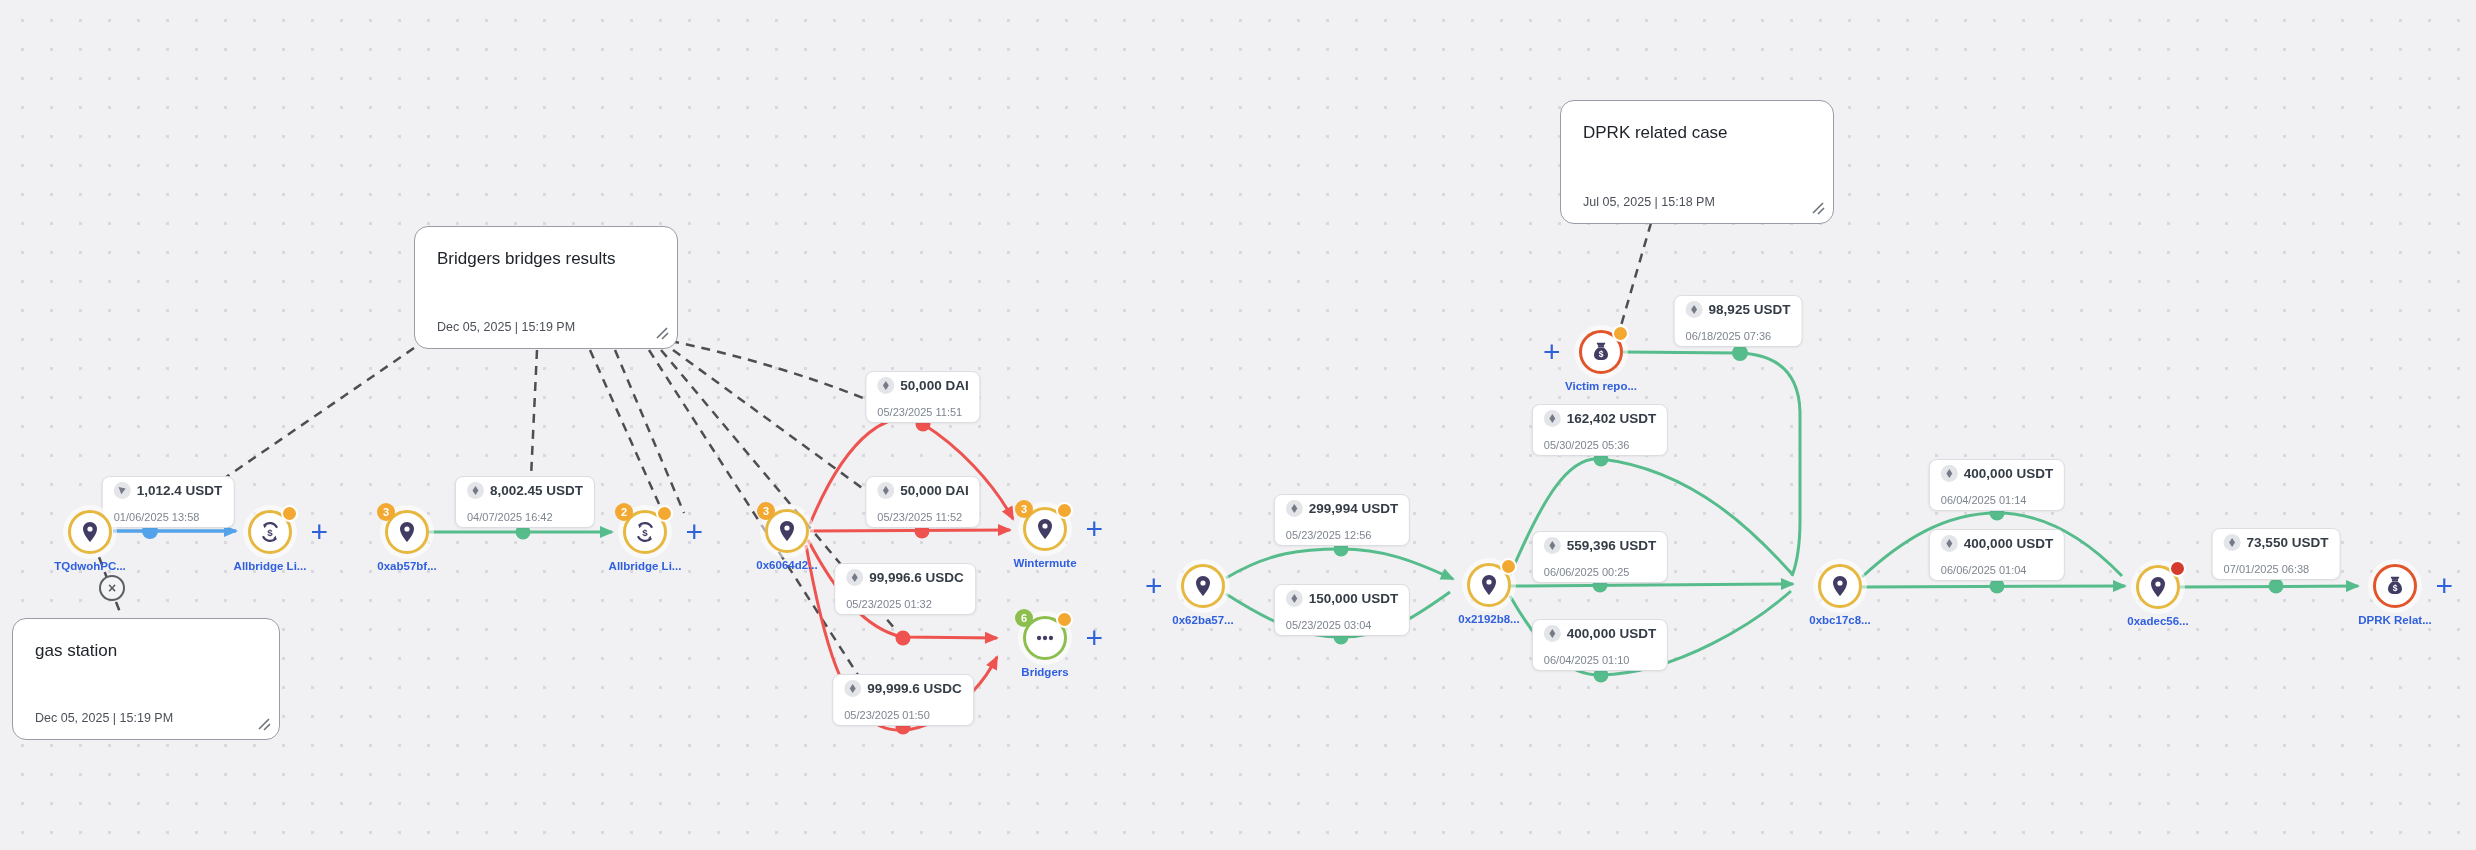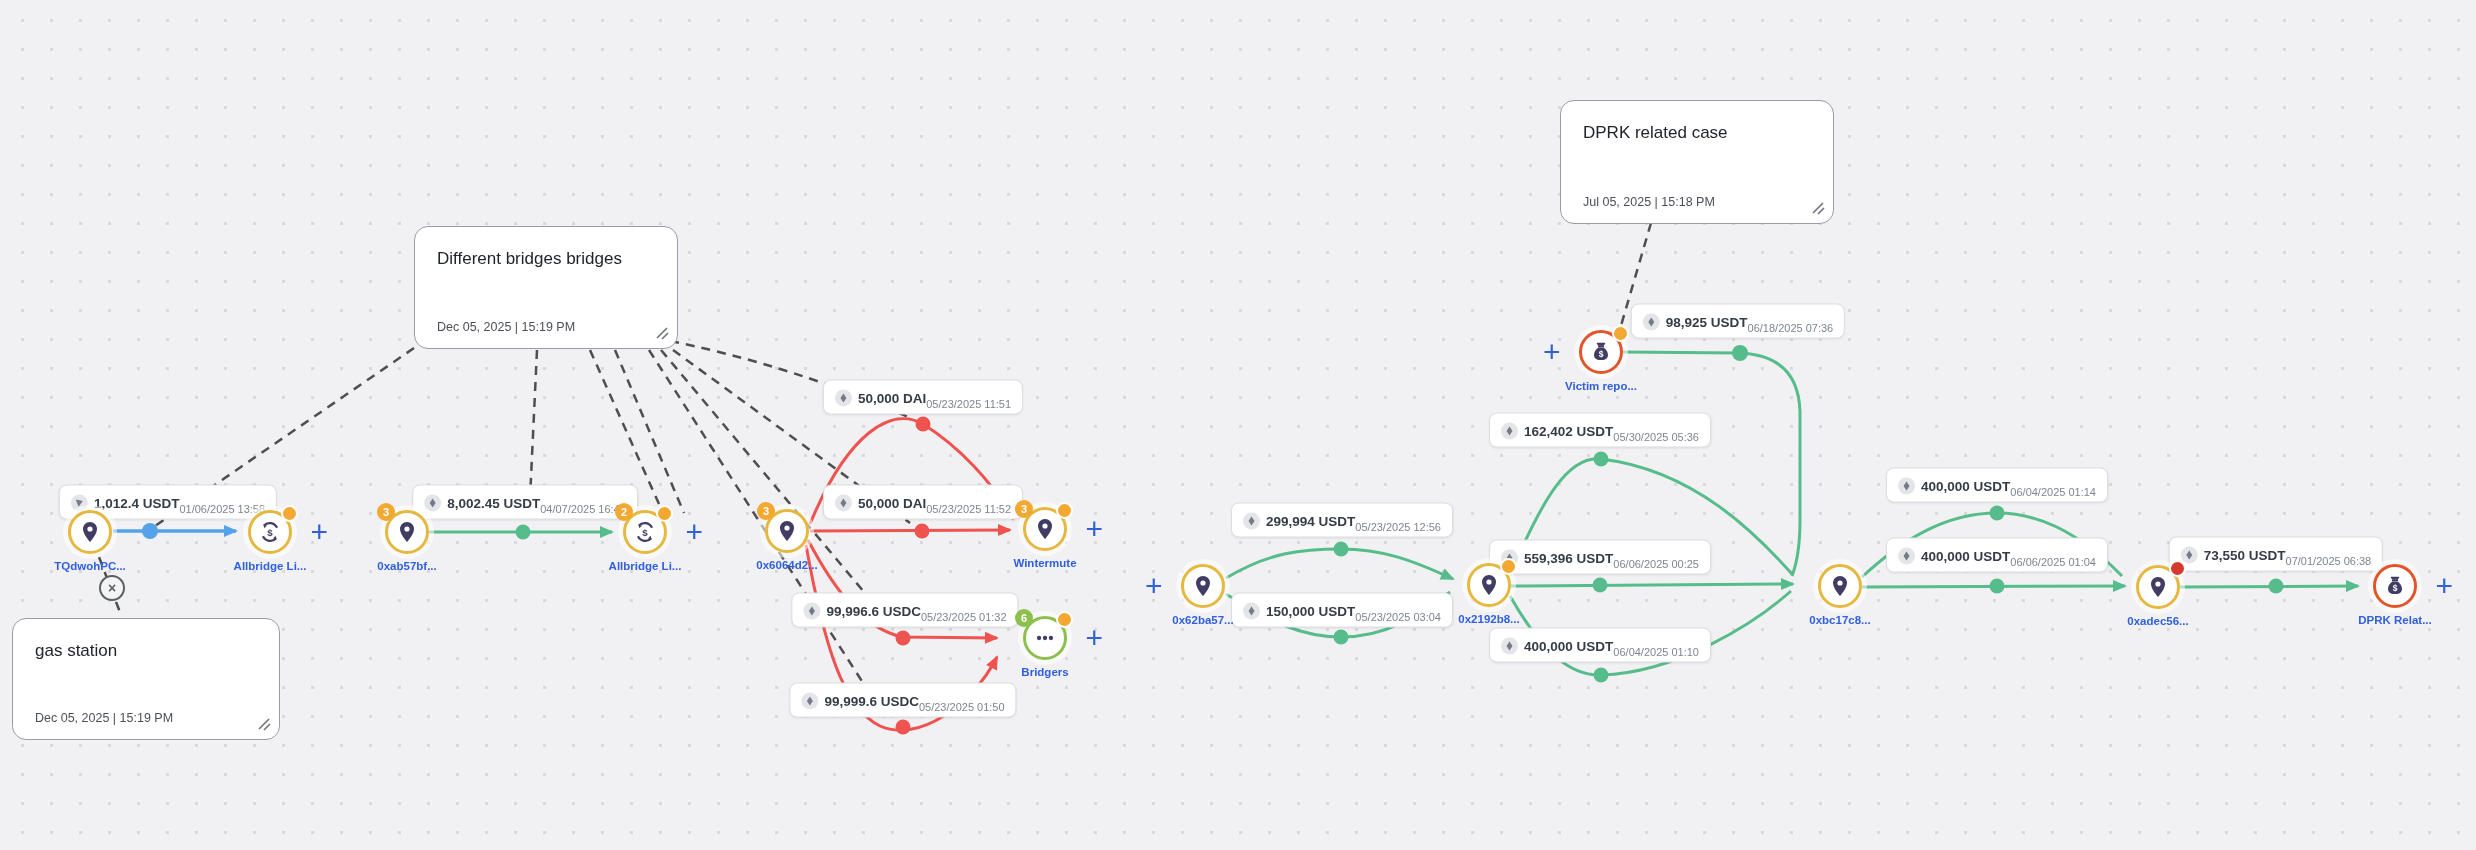--- a/index.html
+++ b/index.html
@@ -11,21 +11,21 @@
     background-size:29px 29px;background-position:8px 6px;
   }
   svg.layer{position:absolute;left:0;top:0;}
   
   .note{position:absolute;background:#fff;border:1.5px solid #979CA5;border-radius:14px;z-index:30;}
   .ntitle{position:absolute;left:22px;top:22px;font-size:17px;color:#20242B;}
   .ndate{position:absolute;left:22px;bottom:14px;font-size:12.5px;color:#4B5058;}
   .resize{position:absolute;right:8px;bottom:8px;width:14px;height:14px;}
   
   .pill{position:absolute;transform:translate(-50%,-50%);background:#fff;border:1px solid #DCDDE1;
-    border-radius:8px;padding:5px 11px 4px;display:flex;flex-direction:row;
+    border-radius:8px;padding:5px 11px 4px;display:flex;flex-direction:column;
     box-shadow:0 1px 2px rgba(0,0,0,.05);z-index:40;white-space:nowrap;}
   .prow{display:flex;align-items:center;gap:6px;}
   .coin{width:17px;height:17px;border-radius:50%;background:#E3E5E9;display:flex;align-items:center;justify-content:center;}
   .amt{font-size:13.5px;font-weight:700;color:#343C46;}
   .pdate{font-size:11px;color:#7E858F;margin-top:12px;}
   
   .node{position:absolute;width:44px;height:44px;margin:-22px 0 0 -22px;z-index:50;}
   .ring{position:absolute;left:0;top:0;width:44px;height:44px;border-radius:50%;background:#fff;
     border:3px solid #E6B840;box-sizing:border-box;display:flex;align-items:center;justify-content:center;
     box-shadow:0 0 0 5px rgba(255,255,255,.55);}
@@ -115,21 +115,21 @@
     <circle cx="1601" cy="675" r="7.5" fill="#57BC8C"></circle>
     <circle cx="1740" cy="353" r="8" fill="#57BC8C"></circle>
     <circle cx="1997" cy="513" r="7.5" fill="#57BC8C"></circle>
     <circle cx="1997" cy="586" r="7.5" fill="#57BC8C"></circle>
     <circle cx="2276" cy="586" r="7.5" fill="#57BC8C"></circle>
   </svg>
 
   <div class="xcircle" style="left:110px;top:586px;">×</div>
 
   <div class="note" style="left:414px;top:226px;width:262px;height:121px;">
-    <div class="ntitle">Different bridges bridges</div>
+    <div class="ntitle">Bridgers bridges results</div>
     <div class="ndate">Dec 05, 2025 | 15:19 PM</div>
     <svg class="resize" viewBox="0 0 14 14">
       <path d="M2 12 L12 2 M7 13 L13 7" stroke="#6E747C" stroke-width="1.6" fill="none"></path>
       </svg>
   </div>
 
   <div class="note" style="left:12px;top:618px;width:266px;height:120px;">
     <div class="ntitle">gas station</div>
     <div class="ndate">Dec 05, 2025 | 15:19 PM</div>
     <svg class="resize" viewBox="0 0 14 14">
@@ -186,21 +186,21 @@
         <span class="coin">
       <svg width="11" height="11" viewBox="0 0 24 24">
             <path d="M12 2 L18.5 12 L12 22 L5.5 12 Z" fill="#747B87"></path>
           </svg>
         </span>
       <span class="amt">50,000 DAI</span>
       </div>
     <div class="pdate">05/23/2025 11:52</div>
   </div>
 
-  <div class="pill" style="left:905px;top:610px;padding-left:11px;">
+  <div class="pill" style="left:905px;top:589px;padding-left:11px;">
     <div class="prow">
         <span class="coin">
       <svg width="11" height="11" viewBox="0 0 24 24">
             <path d="M12 2 L18.5 12 L12 22 L5.5 12 Z" fill="#747B87"></path>
           </svg>
         </span>
       <span class="amt">99,996.6 USDC</span>
       </div>
     <div class="pdate">05/23/2025 01:32</div>
   </div>

